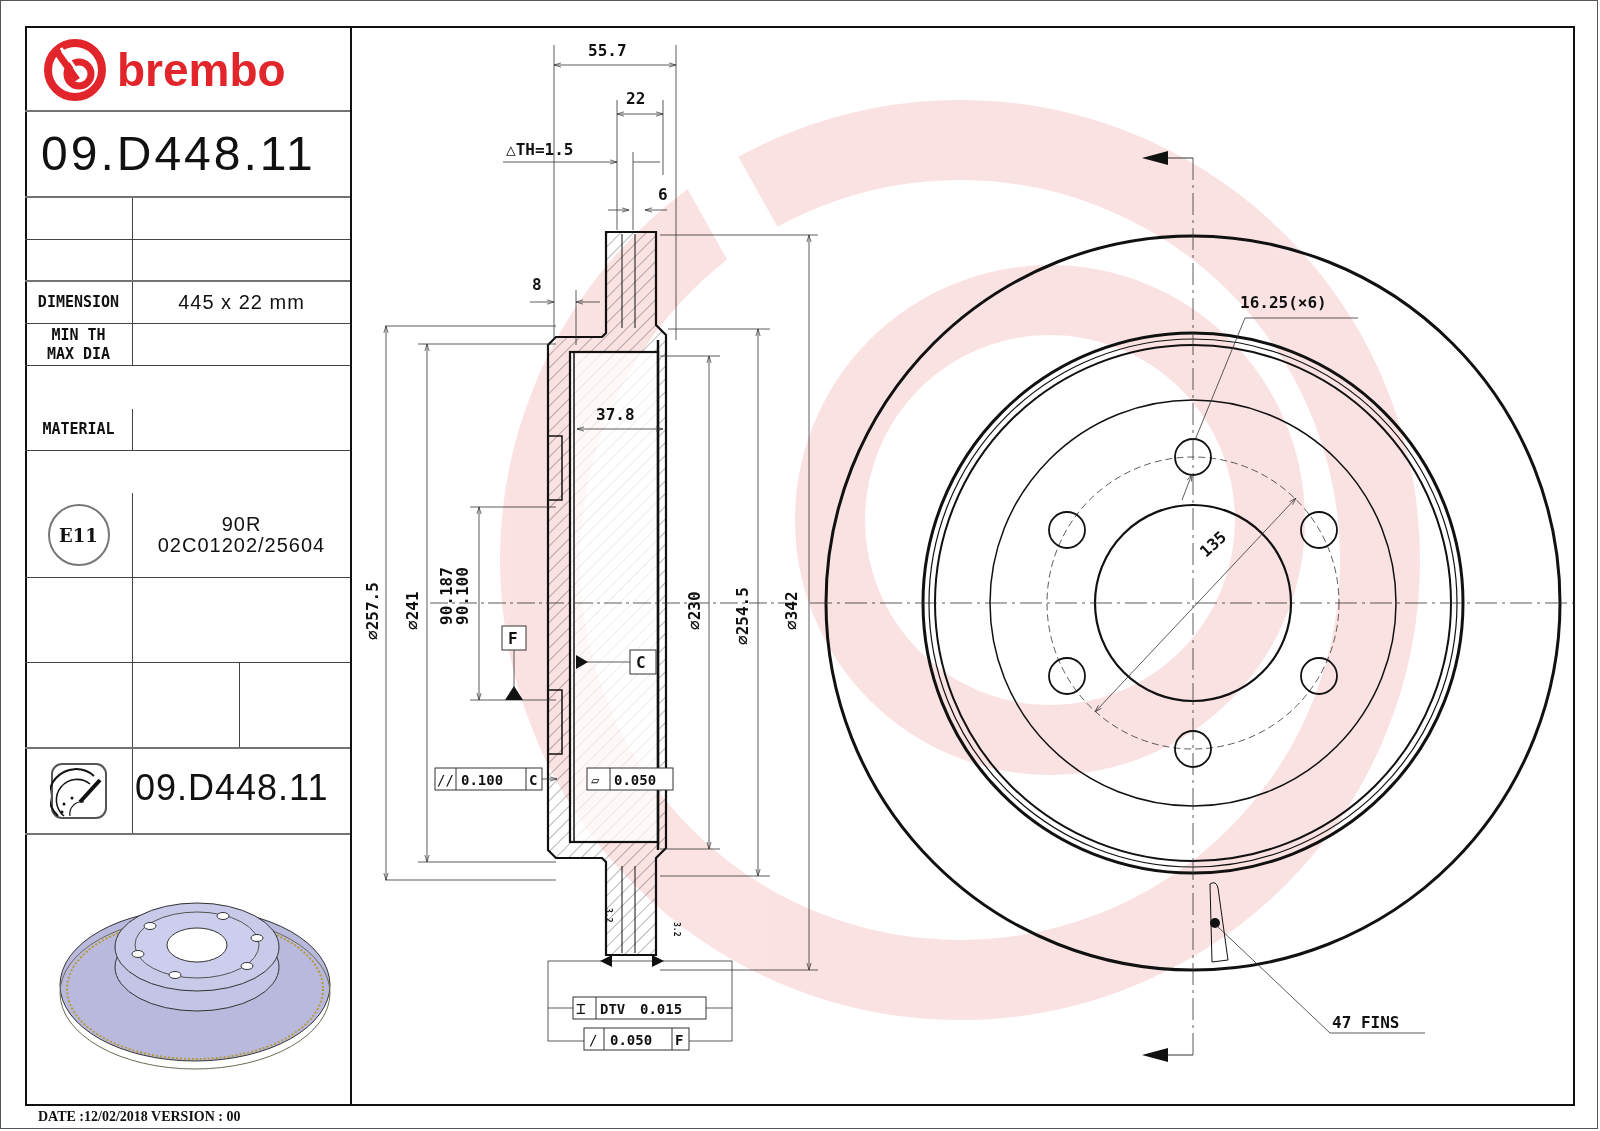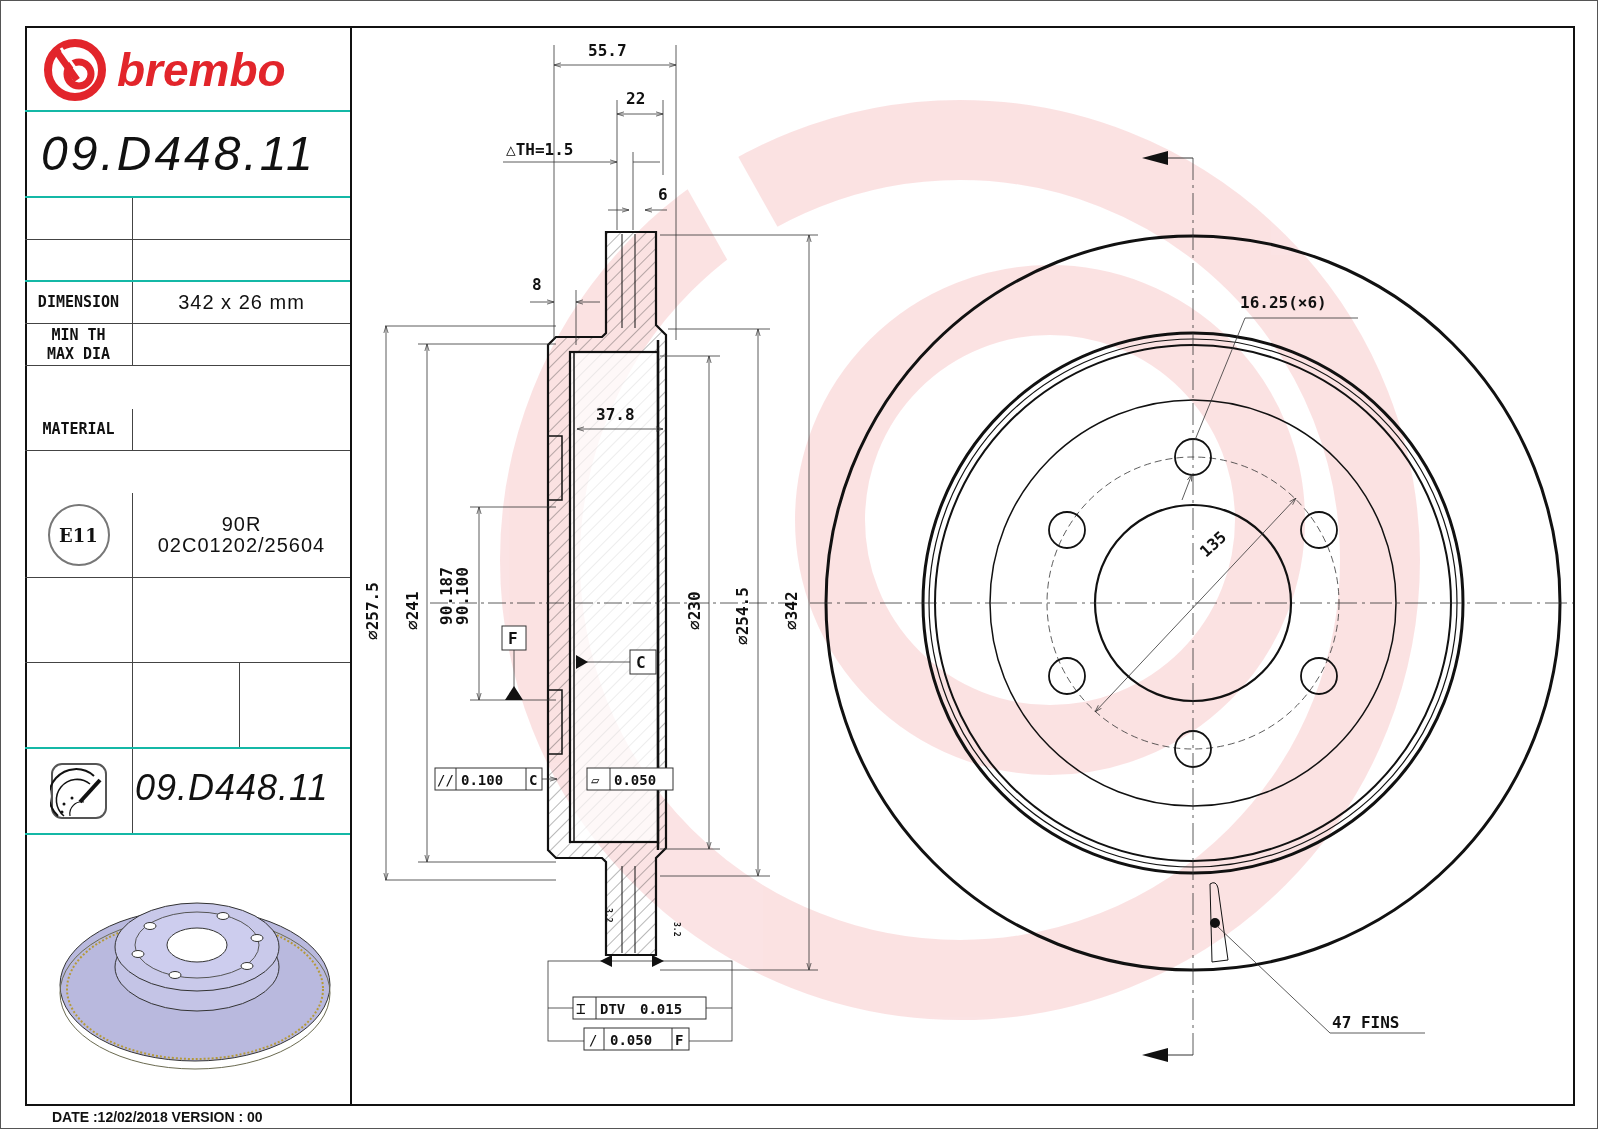--- a/index.html
+++ b/index.html
@@ -1,29 +1,29 @@
 <!DOCTYPE html>
 <html><head>
 <meta charset="utf-8">
 <style>
   html, body { margin: 0; padding: 0; background: #ffffff; }
   body { width: 1600px; height: 1131px; position: relative; overflow: hidden; font-family: "Liberation Sans", sans-serif; color: #111; }
   .outer-frame { position: absolute; left: 0; top: 0; width: 1598px; height: 1129px; border: 1px solid #555; box-sizing: border-box; }
   .frame { position: absolute; left: 25px; top: 26px; width: 1550px; height: 1080px; border: 2px solid #111; box-sizing: border-box; }
   .title-block { position: absolute; left: 25px; top: 26px; width: 327px; height: 1080px; border-right: 2px solid #111; box-sizing: border-box; }
   .tb-row { position: absolute; left: 0; width: 325px; border-bottom: 1px solid #444; box-sizing: border-box; }
-  .tb-row.thick { border-bottom: 2px solid #14b8a6; font-style: italic; }
+  .tb-row.thick { border-bottom: 2px solid #737373; }
   .tb-label { position: absolute; left: 0; top: 0; width: 108px; height: 100%; border-right: 1px solid #444; box-sizing: border-box; display: flex; flex-direction: column; align-items: center; justify-content: center; font-family: "DejaVu Sans Mono", monospace; font-weight: bold; font-size: 15px; line-height: 19px; text-align: right; }
   .tb-value { position: absolute; left: 108px; top: 0; right: 0; height: 100%; display: flex; flex-direction: column; align-items: center; justify-content: center; font-family: "Liberation Sans", sans-serif; font-size: 20px; line-height: 21px; text-align: center; letter-spacing: 1px; }
   .logo { position: absolute; left: 18px; top: 12px; display: flex; align-items: center; }
   .logo-text { font-family: "Liberation Sans", sans-serif; font-weight: bold; font-size: 46px; color: #e2252b; margin-left: 10px; letter-spacing: 0px; }
   .part-big { position: absolute; left: 16px; top: 106px; font-family: "Liberation Sans", sans-serif; font-size: 48px; letter-spacing: 3px; }
   .part-small { position: absolute; left: 110px; top: 741px; font-family: "Liberation Sans", sans-serif; font-size: 36px; letter-spacing: 1px; }
   .e11 { width: 58px; height: 58px; border: 2px solid #777; border-radius: 50%; display: flex; align-items: center; justify-content: center; font-family: "DejaVu Serif", serif; font-weight: bold; font-size: 18px; }
-  .date-line { position: absolute; left: 52px; top: 1109px; font-family: Liberation Sans, sans-serif; font-weight: bold; font-size: 14px; }
+  .date-line { position: absolute; left: 38px; top: 1109px; font-family: Liberation Serif, serif; font-weight: bold; font-size: 14px; }
   svg text { font-family: "DejaVu Sans Mono", monospace; }
   .drawing { position: absolute; left: 0; top: 0; }
 </style>
 </head>
 <body>
 
 <div class="outer-frame"></div>
 
 <svg class="drawing" width="1600" height="1131" viewBox="0 0 1600 1131">
   <defs>
@@ -227,21 +227,21 @@
   </div>
   <div class="tb-row" style="top:172px;height:42px;">
     <div class="tb-label"></div>
   </div>
   <div class="tb-row thick" style="top:214px;height:42px;">
     <div class="tb-label"></div>
   </div>
 
   <div class="tb-row" style="top:256px;height:42px;">
     <div class="tb-label">DIMENSION</div>
-    <div class="tb-value">342 x 26 mm</div>
+    <div class="tb-value">445 x 22 mm</div>
   </div>
   <div class="tb-row" style="top:298px;height:42px;">
     <div class="tb-label">
       <span>MIN TH</span>
       <span>MAX DIA</span>
     </div>
   </div>
   <div class="tb-row" style="top:383px;height:42px;">
     <div class="tb-label">MATERIAL</div>
   </div>

